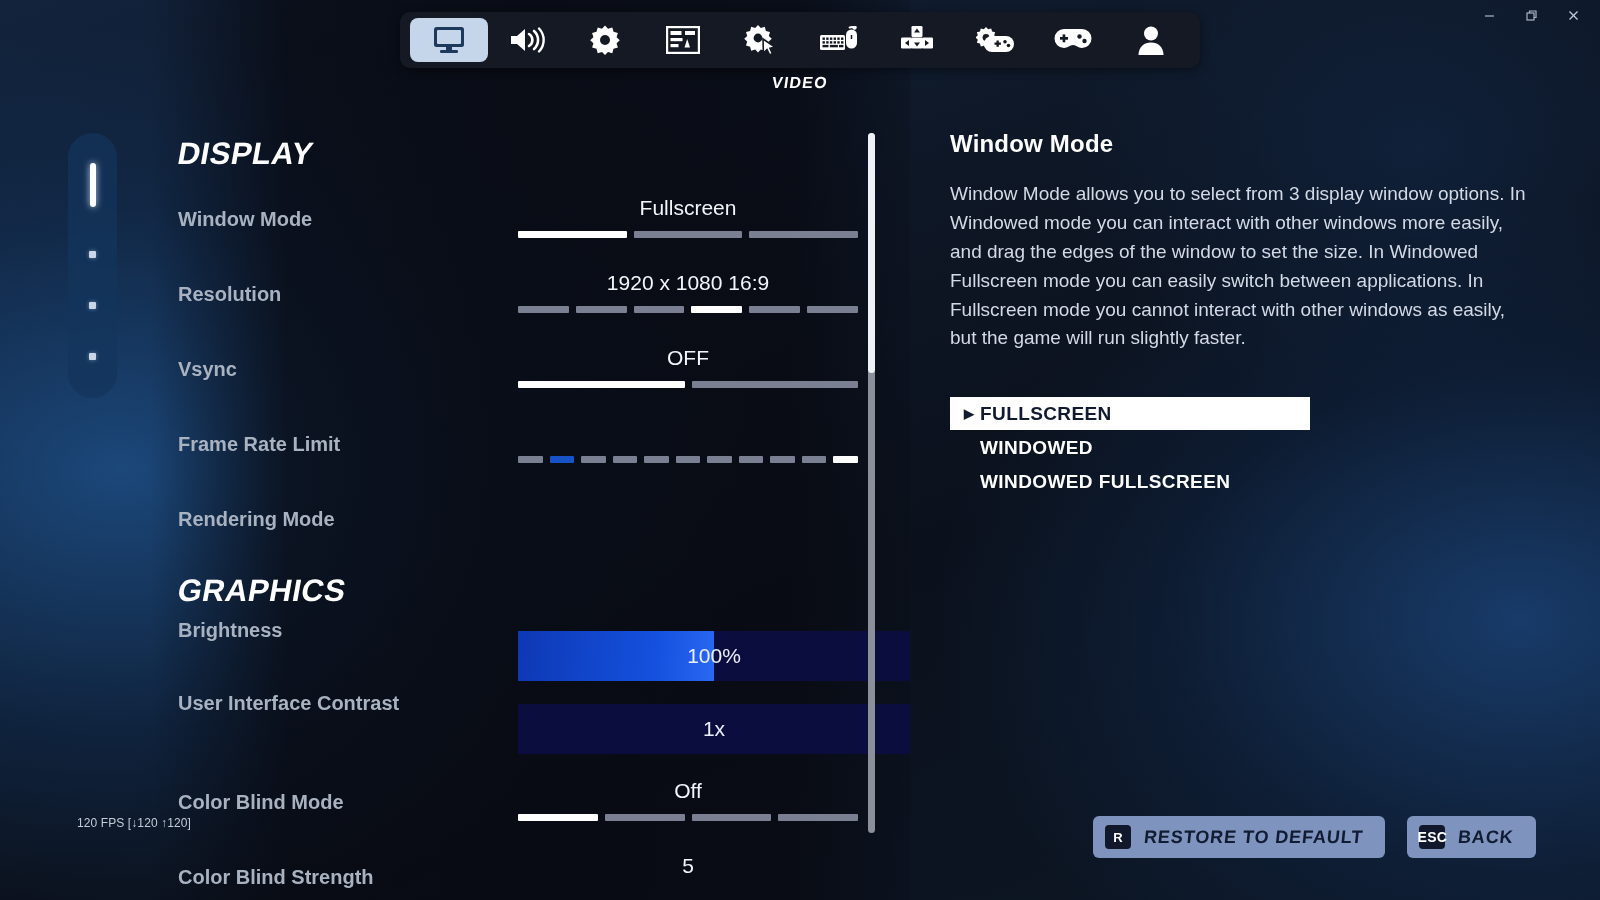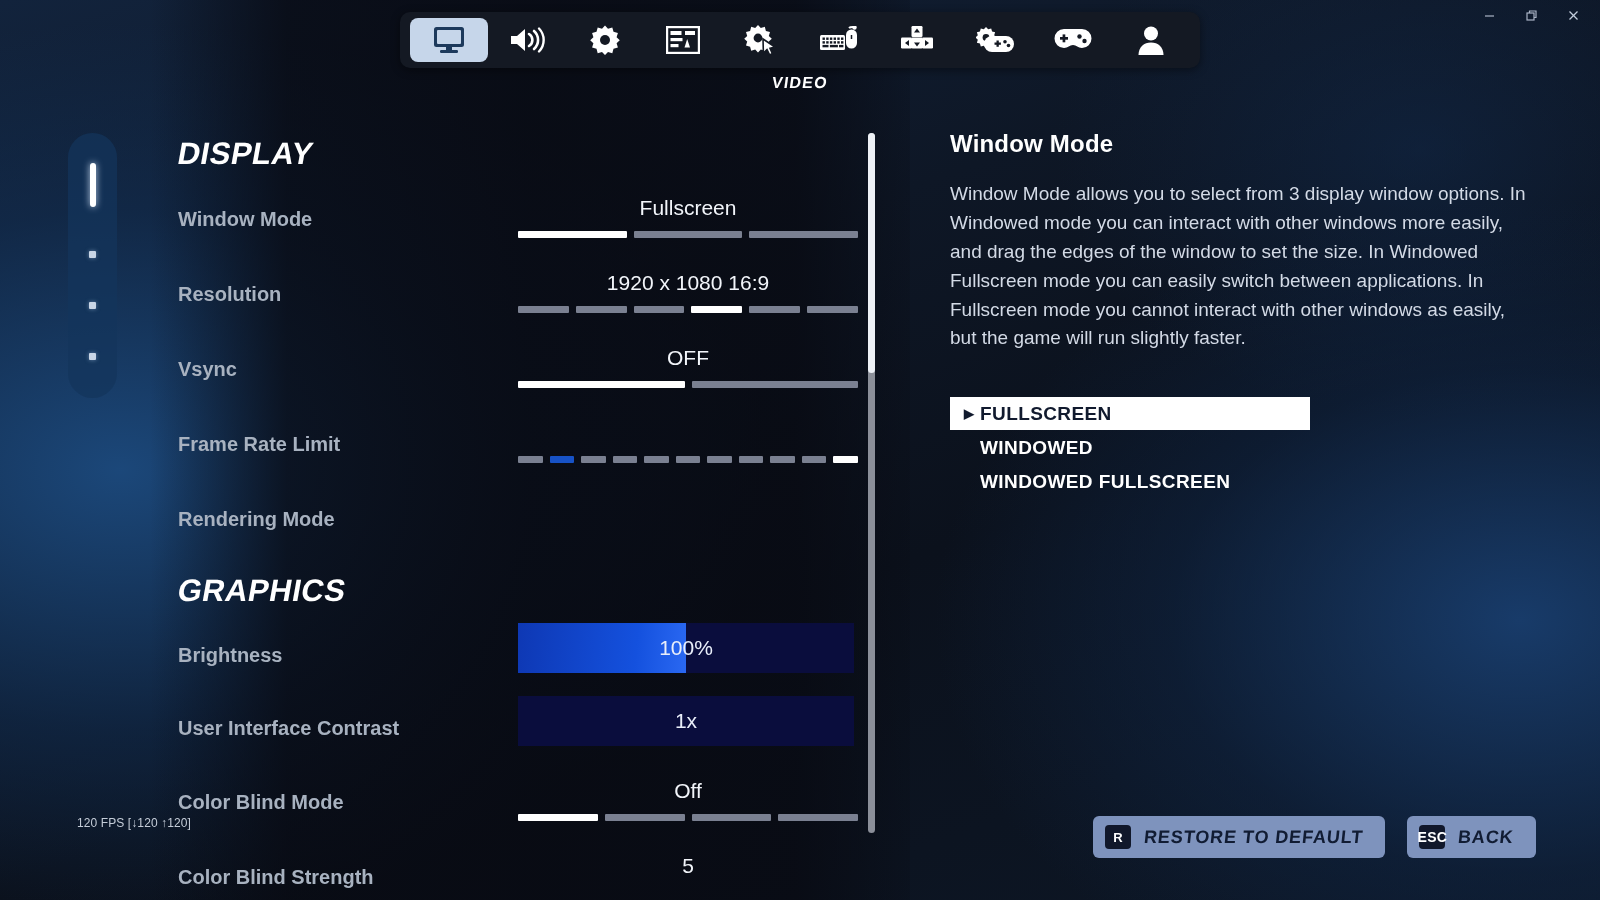--- a/index.html
+++ b/index.html
@@ -82,24 +82,24 @@
   .ctl .val {
     position:absolute; top:14px; left:0; width:100%; text-align:center;
     color:#f2f5fa; font-size:21px;
   }
   .segs { position:absolute; bottom:19px; left:0; width:100%; display:flex; gap:7px; }
   .segs .sg { flex:1; height:7px; background:#7a8091; border-radius:1px; }
   .segs .sg.on { background:#ffffff; }
   .segs .sg.hl { background:#1752c6; }
 
   
-  .srow { height:73px; display:flex; align-items:center; position:relative; }
+  .srow { height:73px; display:flex; position:relative; }
   .srow .lbl { color:#a8b2c0; font-size:20px; font-weight:bold; width:320px; flex:none; }
   .slider {
-    position:absolute; left:340px; width:336px; height:50px; top:4px;
+    position:absolute; left:340px; width:392px; height:50px; top:12px;
     background:#0a0d3d; overflow:hidden;
   }
   .slider .fill {
     position:absolute; left:0; top:0; height:100%;
     background:linear-gradient(95deg,#0e38b4 0%,#1451de 70%,#2a68f2 100%);
   }
   .slider .stxt {
     position:absolute; inset:0; display:flex; align-items:center; justify-content:center;
     color:#e9eefa; font-size:21px;
   }

